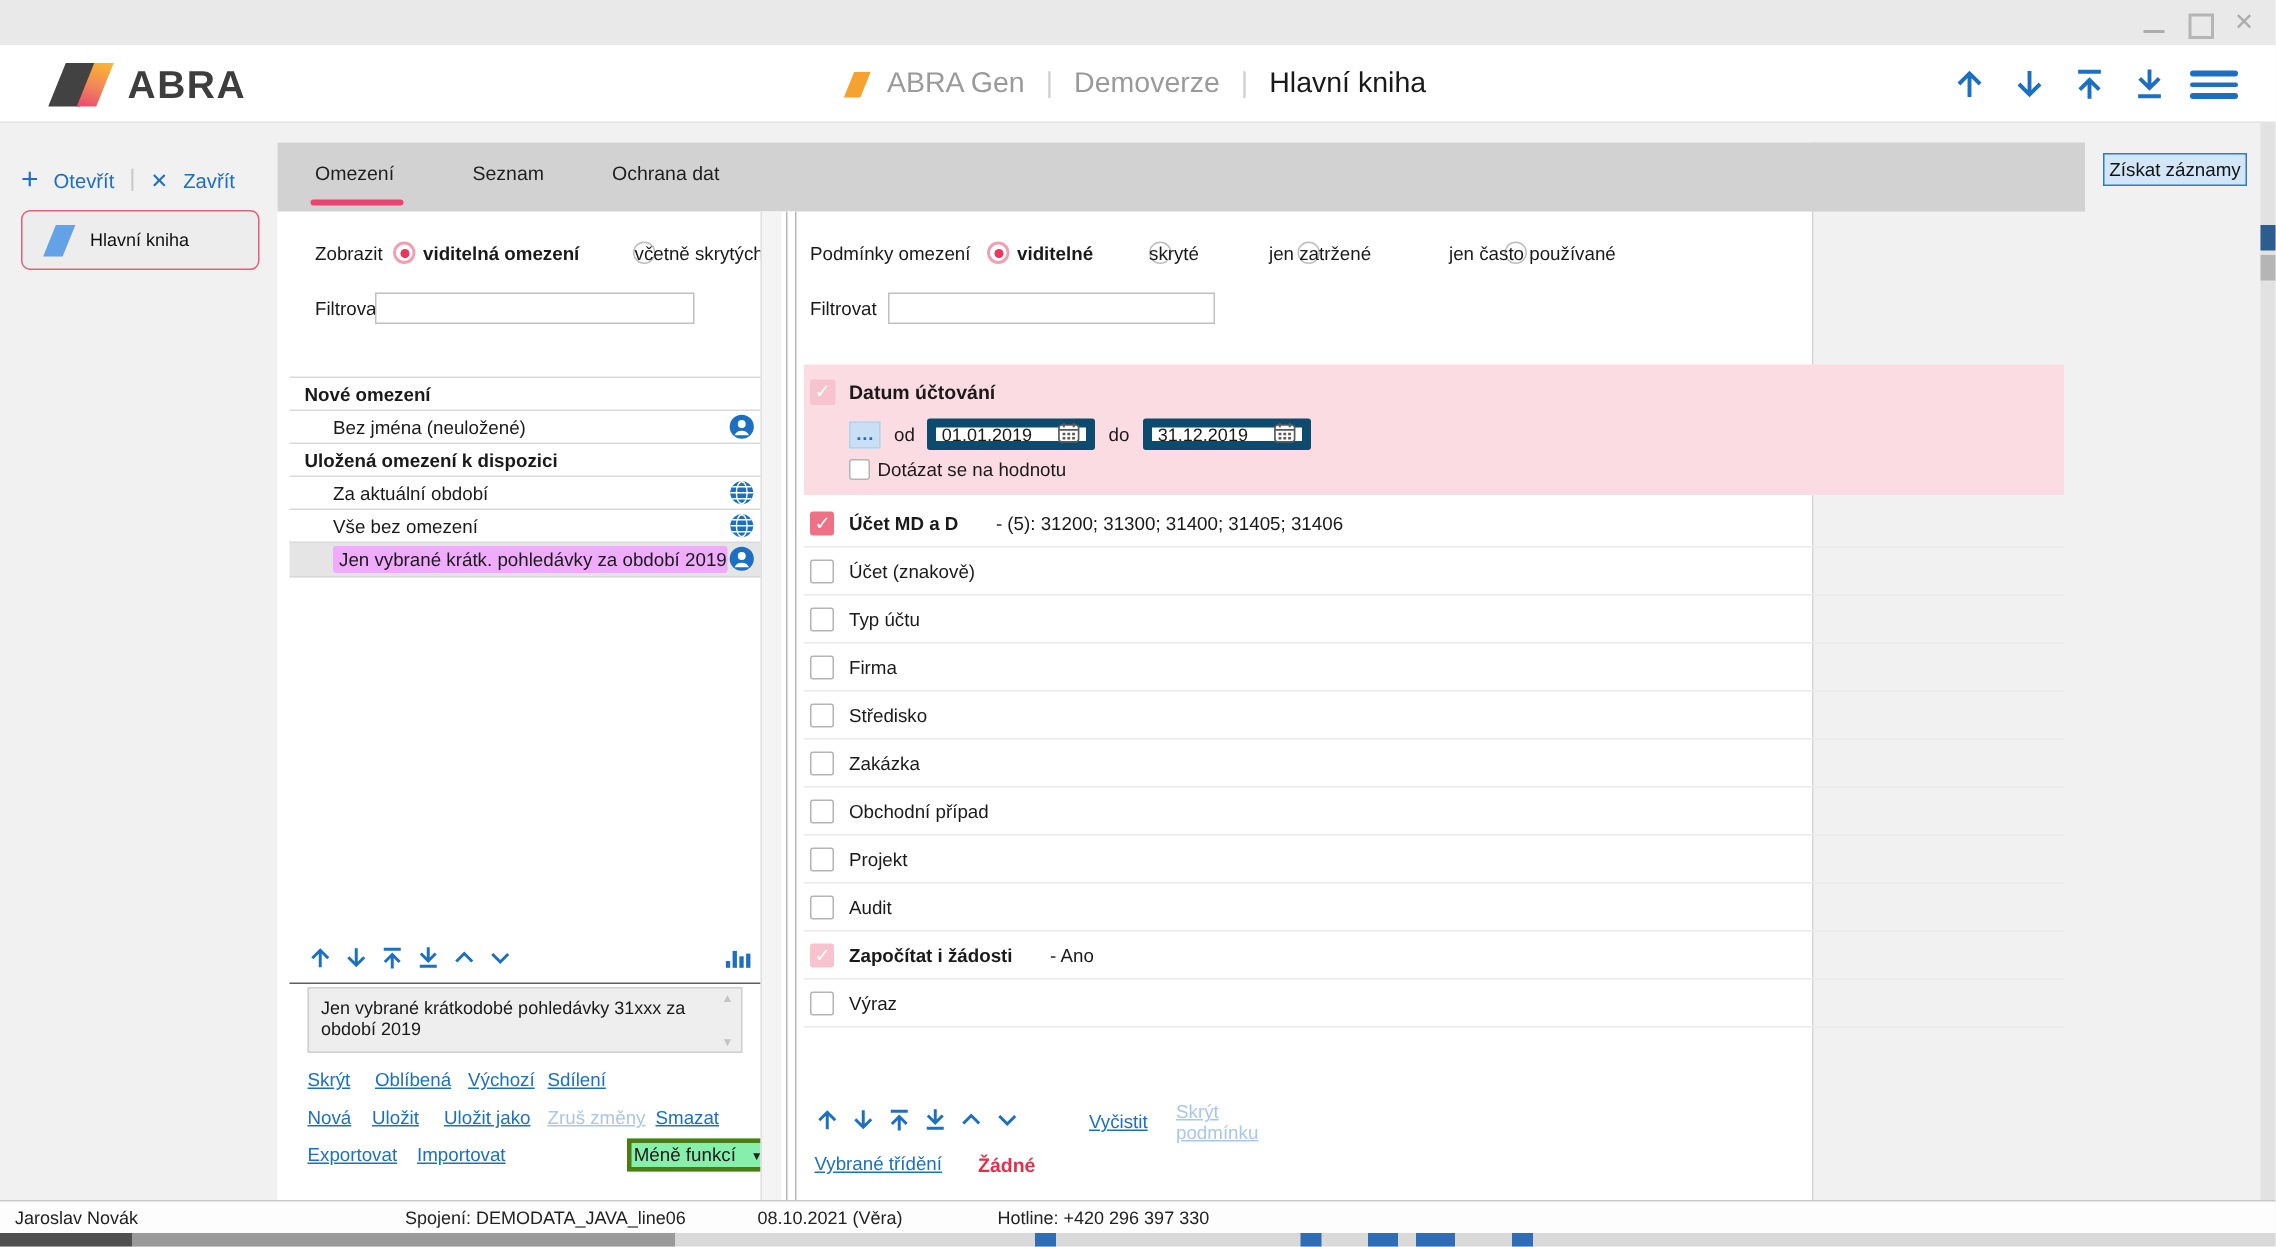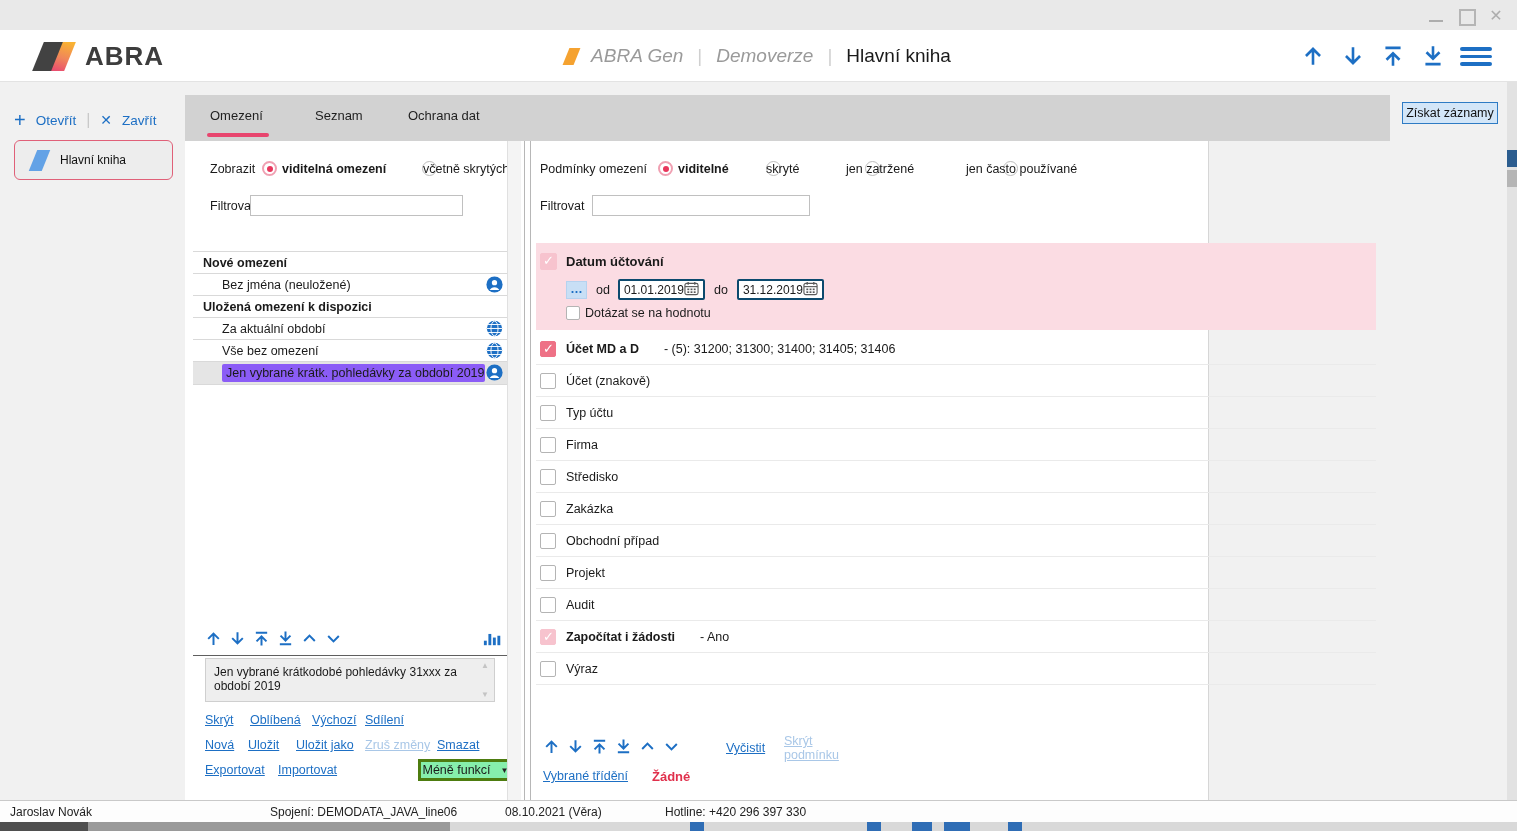--- a/index.html
+++ b/index.html
@@ -19,21 +19,21 @@
   .wb-close{ right:12px; font-size:16px; }
 
   
   .header { left:0; top:30px; width:1517px; height:52px; background:#ffffff; border-bottom:1px solid #e3e3e3; }
   .logo { position:absolute; left:30px; top:11px; width:170px; height:32px; }
   .lg-dark { position:absolute; left:8px; top:1px; width:21px; height:29px; background:#424242; transform:skewX(-22deg); }
   .lg-grad { position:absolute; left:27px; top:1px; width:13px; height:29px; background:linear-gradient(195deg,#f9b233 8%,#f0865a 55%,#e94e6f 95%); transform:skewX(-22deg); }
   .lg-text { position:absolute; left:55px; top:0px; font-size:26px; font-weight:bold; color:#3d3d3d; letter-spacing:1px; }
   .hcenter { position:absolute; left:0; top:0; width:100%; height:52px; display:flex; align-items:center; justify-content:center; gap:14px; font-size:19px; }
   .h-para { width:11px; height:17px; background:#f5a230; transform:skewX(-22deg); }
-  .h-gray { color:#9a9a9a;font-style:italic; } .h-sep { color:#d0d0d0; font-weight:300; } .h-title { color:#1a1a1a; }
+  .h-gray { color:#9a9a9a; } .h-sep { color:#d0d0d0; font-weight:300; } .h-title { color:#1a1a1a; }
   .h-icons { position:absolute; right:25px; top:13px; display:flex; align-items:center; gap:14px; }
   .h-icons svg { display:block; }
   .hamburger { width:32px; height:22px; padding-top:2px; }
   .hamburger i { display:block; height:3.5px; background:#1d6fc4; border-radius:2px; margin-bottom:4px; }
 
   
   .side-links { left:14px; top:108px; width:170px; height:24px; display:flex; align-items:center; gap:10px; color:#1d6fc4; font-size:13.5px; }
   .plus-glyph { font-size:20px; font-weight:400; line-height:18px; }
   .x-glyph { font-size:14px; font-weight:bold; }
   .side-div { color:#c9c9c9; font-size:16px; }
@@ -67,21 +67,21 @@
 
   .field { border:1px solid #c0c0c0; background:#fff; height:21px; font-family:inherit; font-size:12px; padding:0 5px; }
 
   
   .lrow { position:absolute; height:20px; display:flex; align-items:center; }
   .list { position:absolute; left:0; top:110px; width:318px; border-top:1px solid #d9d9d9; }
   .lst-row { height:22px; border-bottom:1px solid #d9d9d9; display:flex; align-items:center; padding-left:29px; position:relative; font-size:12.5px; }
   .lst-head { padding-left:10px; font-weight:bold; }
   .lst-row .row-icon { position:absolute; right:8px; top:2px; }
   .lst-row.selected { background:#e5e5e5; height:23px; }
-  .hl-yellow { background:#8b5cf6; padding:2px 0 2px 4px; border-radius:2px; }
+  .hl-yellow { background:#f0abfc; padding:2px 0 2px 4px; border-radius:2px; }
 
   .arrowrow { position:absolute; left:0; top:485px; width:318px; height:24px; display:flex; align-items:center; gap:7px; padding-left:12px; }
   .arrowrow svg { display:block; }
   .chart-btn { position:absolute; right:10px; top:3px; }
   .l-sepline { position:absolute; left:0; top:514px; width:318px; border-top:1px solid #5f5f5f; }
   .descbox { position:absolute; left:12px; top:517px; width:290px; height:44px; background:#eeeeee; border:1px solid #cfcfcf; font-size:12px; padding:6px 20px 0 8px; color:#1a1a1a; }
   .desc-spin { position:absolute; right:2px; top:2px; width:14px; height:38px; display:flex; flex-direction:column; justify-content:space-between; align-items:center; color:#c4c4c4; font-size:8px; }
 
   .linkrow { position:absolute; width:318px; height:20px; }
   a.lnk { position:absolute; color:#1d6fc4; text-decoration:underline; font-size:12.5px; cursor:pointer; }
@@ -89,21 +89,21 @@
   .more-btn { position:absolute; left:225px; top:-4px; width:95px; height:22px; background:#86efac; border:3px solid #4d7c0f; font-size:12.5px; display:flex; align-items:center; justify-content:center; gap:10px; }
   .more-btn .dd { font-size:8px; color:#222; }
 
   
   .rrow { position:absolute; height:20px; display:flex; align-items:center; }
   .pinkblock { position:absolute; left:0; top:102px; width:840px; height:87px; background:#fbdce3; }
   .pb-cbx { position:absolute; left:4px; top:10px; width:17px; height:17px; }
   .pb-title { position:absolute; left:30px; top:11px; font-weight:bold; font-size:13px; }
   .pb-ctrls { position:absolute; left:30px; top:36px; height:21px; display:flex; align-items:center; }
   .dots-btn { width:21px; height:18px; background:#c8dff5; color:#1d6fc4; font-weight:bold; text-align:center; line-height:14px; border:1px solid #b5d2ef; }
-  .datefield { display:flex; align-items:center; gap:0; border:2px solid #0c4a6e; border-radius:2px; background:#fff; height:21px; padding:0 4px; font-size:12px; }
+  .datefield { display:flex; align-items:center; gap:17px; border:6px solid #0c4a6e; border-radius:2px; background:#fff; height:21px; padding:0 4px; font-size:12px; }
   .pb-ask { position:absolute; left:30px; top:63px; display:flex; align-items:center; gap:5px; }
   .pb-ask .cbx { width:14px; height:14px; flex:0 0 14px; }
 
   .condlist { position:absolute; left:0; top:192px; width:840px; }
   .cond-row { height:32px; border-bottom:1px solid #eaeaea; display:flex; align-items:center; padding-left:4px; }
   .cond-row .cbx { margin-right:10px; }
   .cond-row.strong .lbl, .cond-row.light .lbl { font-weight:bold; }
   .cond-row .det { margin-left:25px; }
 
   .r-arrowrow { position:absolute; left:7px; top:595px; height:24px; display:flex; align-items:center; gap:7px; }

